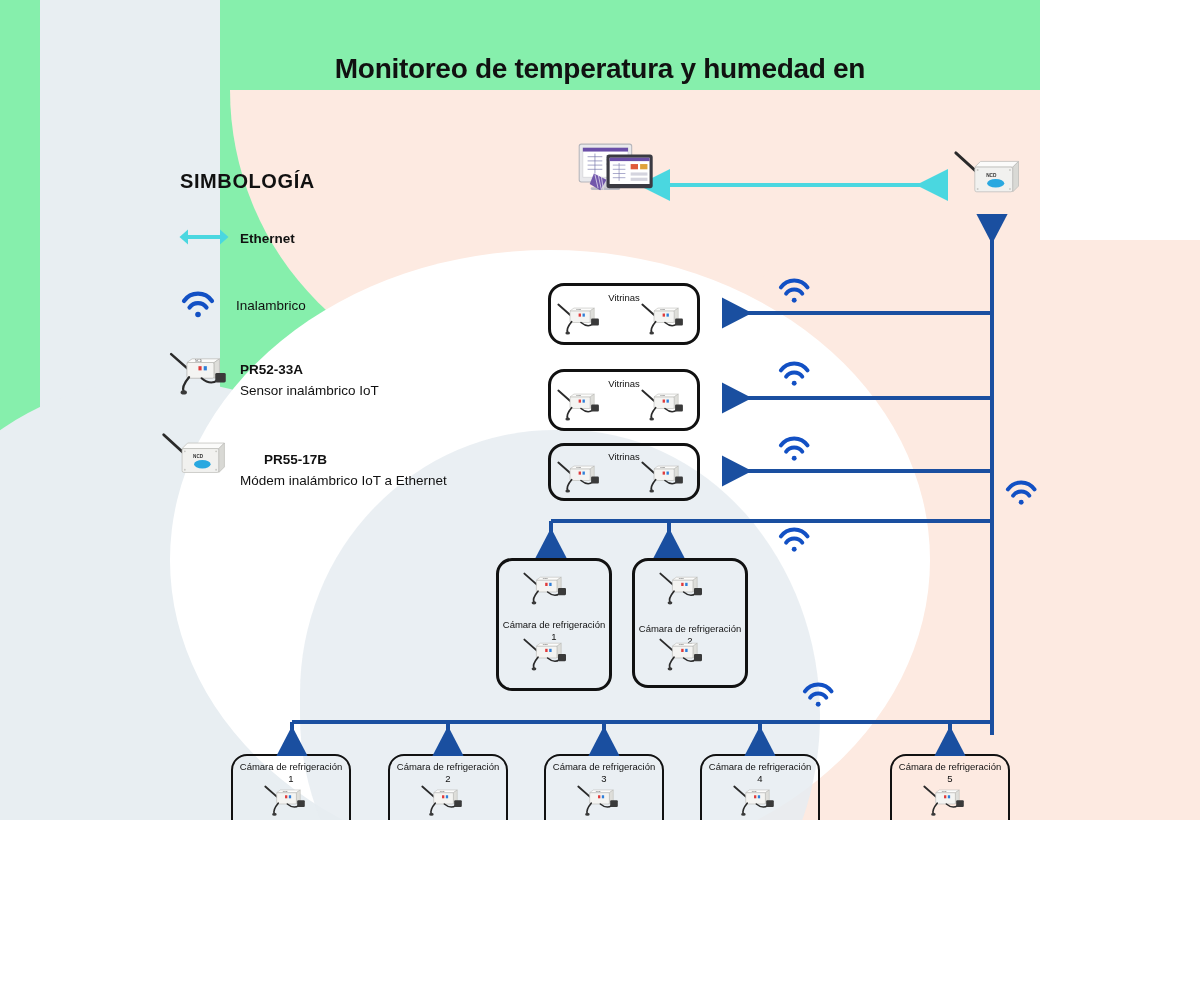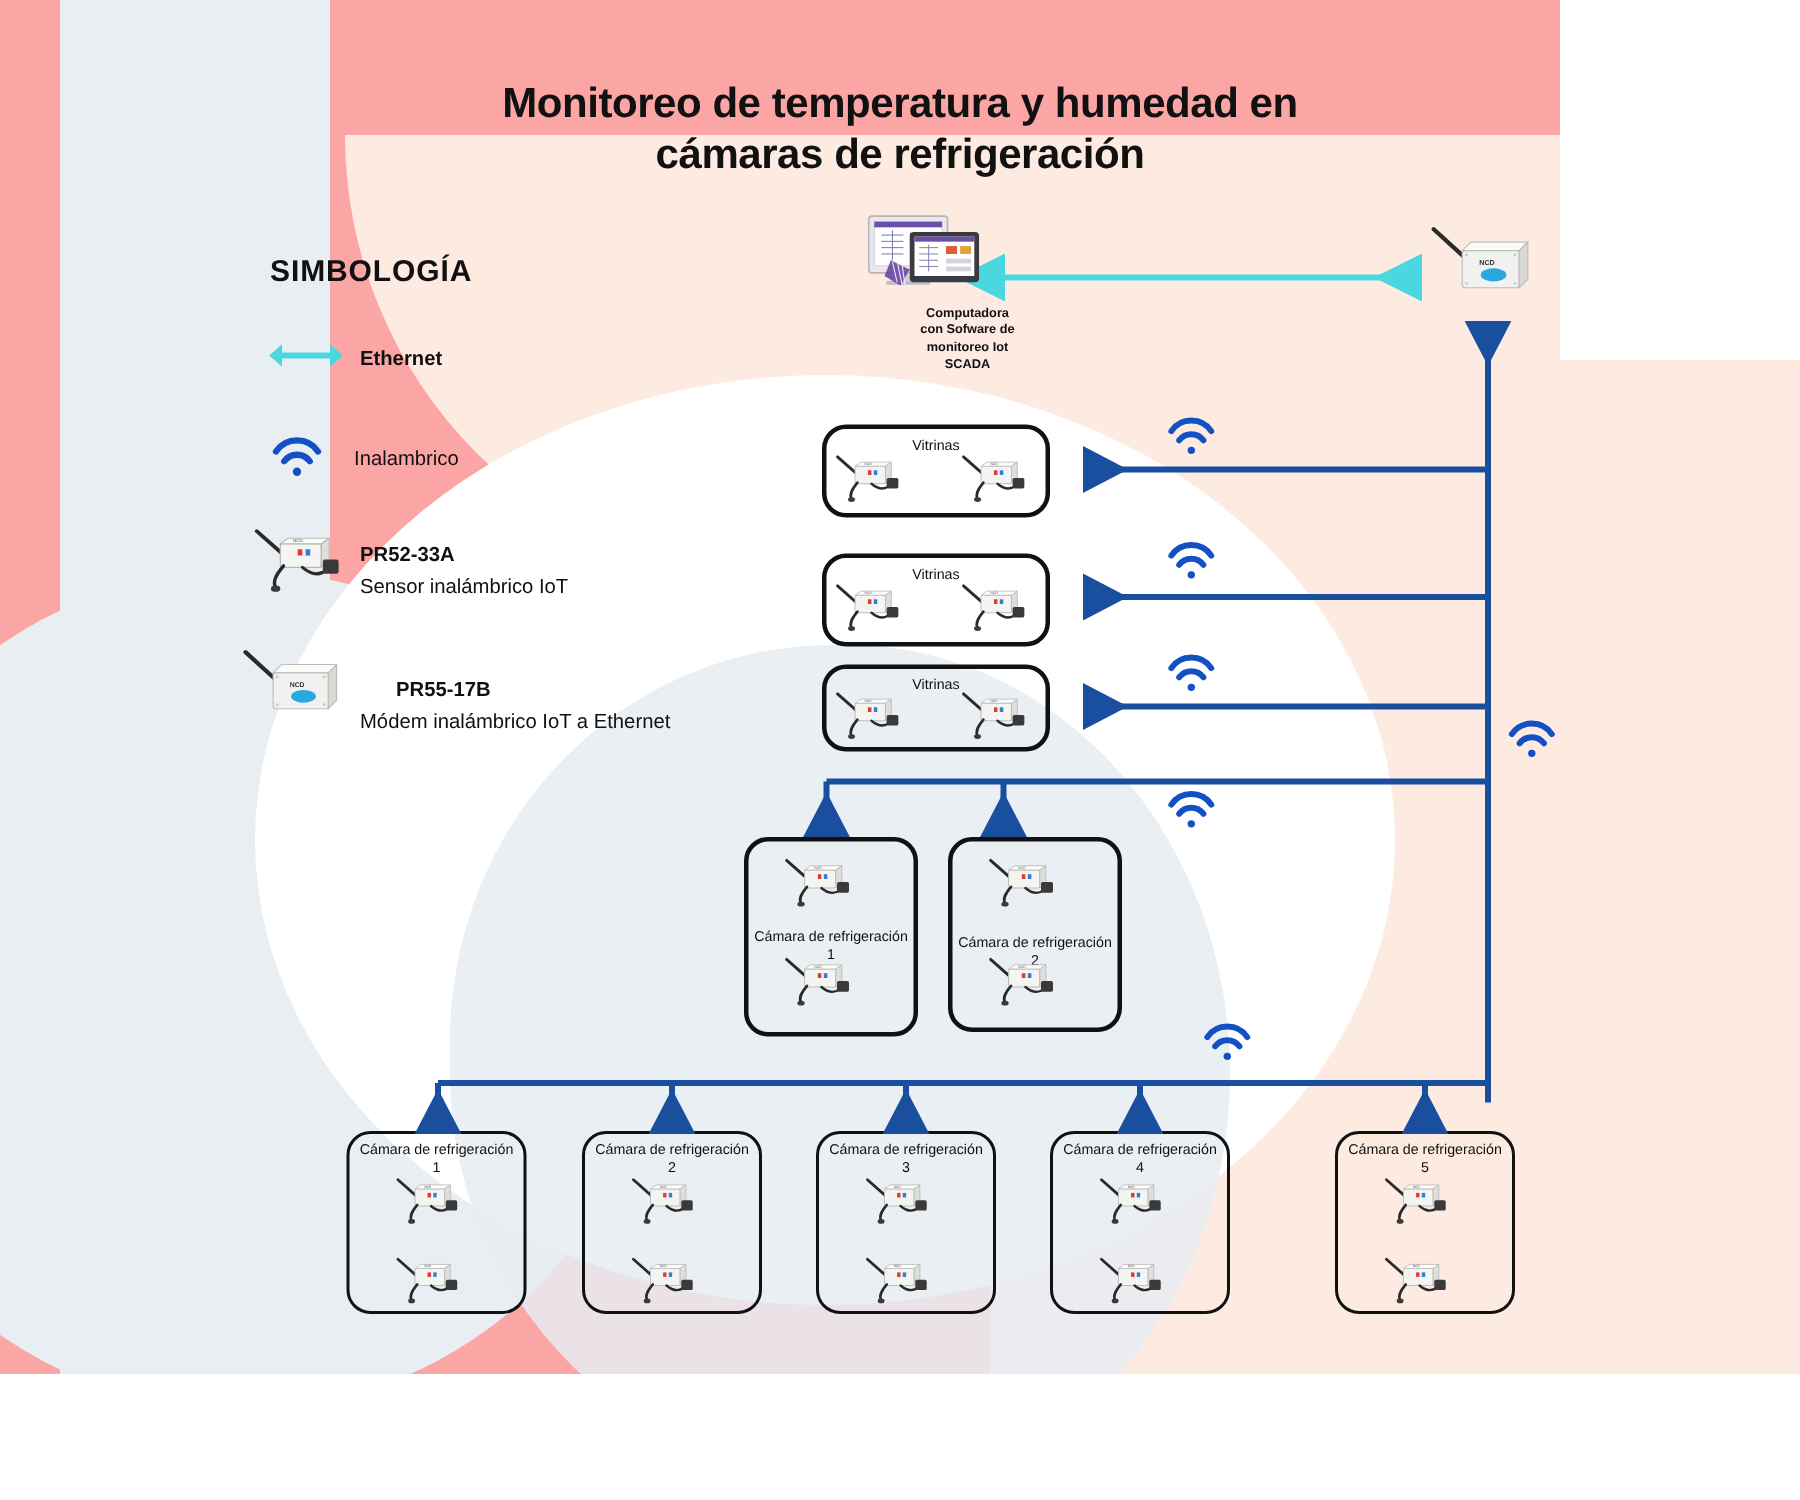--- a/index.html
+++ b/index.html
@@ -6,22 +6,22 @@
   * { box-sizing: border-box; }
   html, body {
     margin: 0; padding: 0;
     width: 1200px; height: 1000px;
     background: #ffffff;
     font-family: "Liberation Sans", sans-serif;
     overflow: hidden;
   }
   #stage {
     position: relative;
-    width: 1200px; height: 916px;
-    background: #fca5a5;
+    width: 1200px; height: 820px;
+    background: #86efac;
     overflow: hidden;
   }
   
   .bg-layer { position: absolute; inset: 0; overflow: hidden; z-index: 0; }
   .bg-left-band {
     position: absolute;
     left: 40px; top: 0;
     width: 180px; height: 1000px;
     background: #e8eef2;
   }
@@ -240,21 +240,20 @@
         <path d="M7.5,18.5 A10.5,10.5 0 0 1 24.5,18.5"></path>
         <circle cx="16" cy="25.5" r="2.6" fill="#1250c4" stroke="none"></circle>
       </g>
     </g>
   </svg>
 
   <div id="content">
 
     <div class="title">
       <div>Monitoreo de temperatura y humedad en</div>
-      <div>cámaras de refrigeración</div>
     </div>
 
     <div class="legend-title">SIMBOLOGÍA</div>
 
     <div class="legend-row" style="left:178px; top:226px;">
       <svg width="52" height="22" viewBox="0 0 52 22">
         <line x1="9" y1="11" x2="43" y2="11" stroke="#4ad7e0" stroke-width="4"></line>
         <path d="M10,3.5 L1.5,11 L10,18.5 Z" fill="#4ad7e0"></path>
         <path d="M42,3.5 L50.5,11 L42,18.5 Z" fill="#4ad7e0"></path>
       </svg>
@@ -269,26 +268,20 @@
       </svg>
     </div>
     <div class="legend-label" style="left:236px; top:296px;">Inalambrico</div>
 
     <div class="legend-label bold" style="left:240px; top:360px;">PR52-33A</div>
     <div class="legend-label" style="left:240px; top:381px;">Sensor inalámbrico IoT</div>
 
     <div class="legend-label bold" style="left:240px; top:450px;margin-left:24px;">PR55-17B</div>
     <div class="legend-label" style="left:240px; top:471px;">Módem inalámbrico IoT a Ethernet</div>
 
-    <div class="pc-label">
-      <div>Computadora</div>
-      <div>con Sofware de</div>
-      <div>monitoreo Iot</div>
-      <div>SCADA</div>
-    </div>
 
     <div class="node" style="left:548px; top:283px; width:152px; height:62px;">
       <div class="node-label" style="top:6px;">Vitrinas</div>
     </div>
     <div class="node" style="left:548px; top:369px; width:152px; height:62px;">
       <div class="node-label" style="top:6px;">Vitrinas</div>
     </div>
     <div class="node" style="left:548px; top:443px; width:152px; height:58px;">
       <div class="node-label" style="top:5px;">Vitrinas</div>
     </div>

